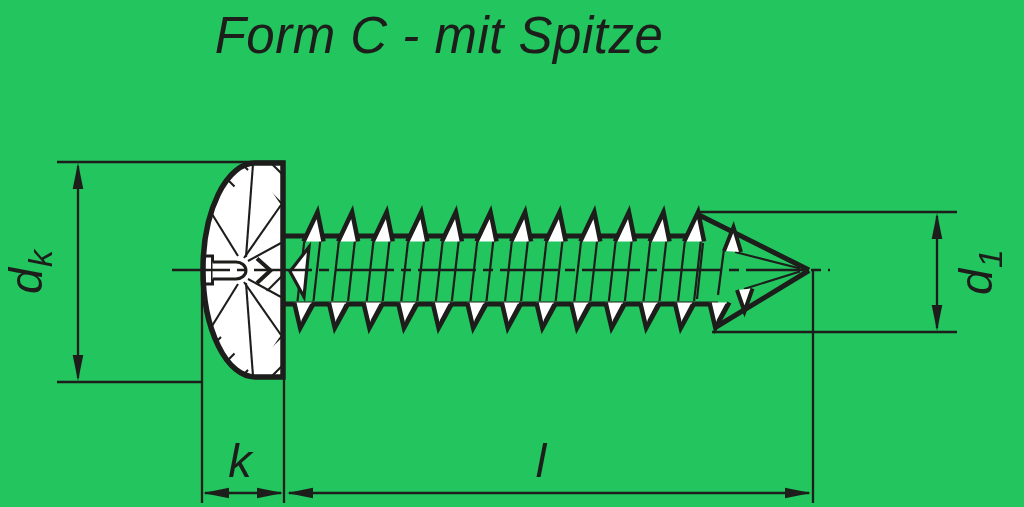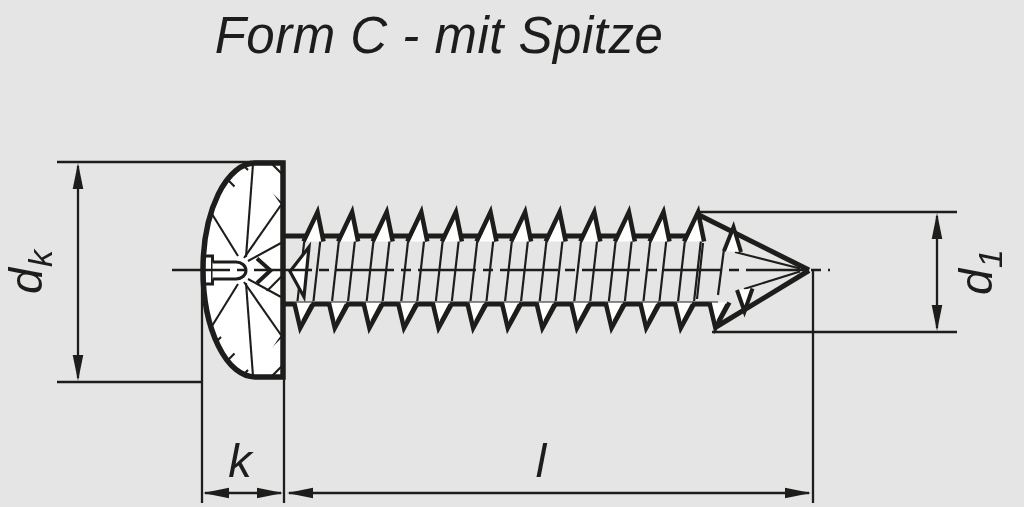--- a/index.html
+++ b/index.html
@@ -1,16 +1,16 @@
 <!DOCTYPE html>
 <html><head>
 <meta charset="utf-8">
 <style>
   html,body{margin:0;padding:0;background:#ffffff;}
-  #stage{position:relative;width:1024px;height:507px;background:#e5e5e5;overflow:hidden;
+  #stage{position:relative;width:1024px;height:507px;background:#22c55e;overflow:hidden;
          font-family:"Liberation Sans", sans-serif;}
   #title{position:absolute;left:196px;top:6px;width:486px;text-align:center;white-space:nowrap;
          font-style:italic;font-size:51px;font-weight:400;letter-spacing:0.5px;color:#1d1d1b;}
   svg{position:absolute;left:0;top:0;}
   text{font-family:"Liberation Sans", sans-serif;font-style:italic;fill:#1d1d1b;}
 </style>
 </head>
 <body>
 
 <div id="stage">

